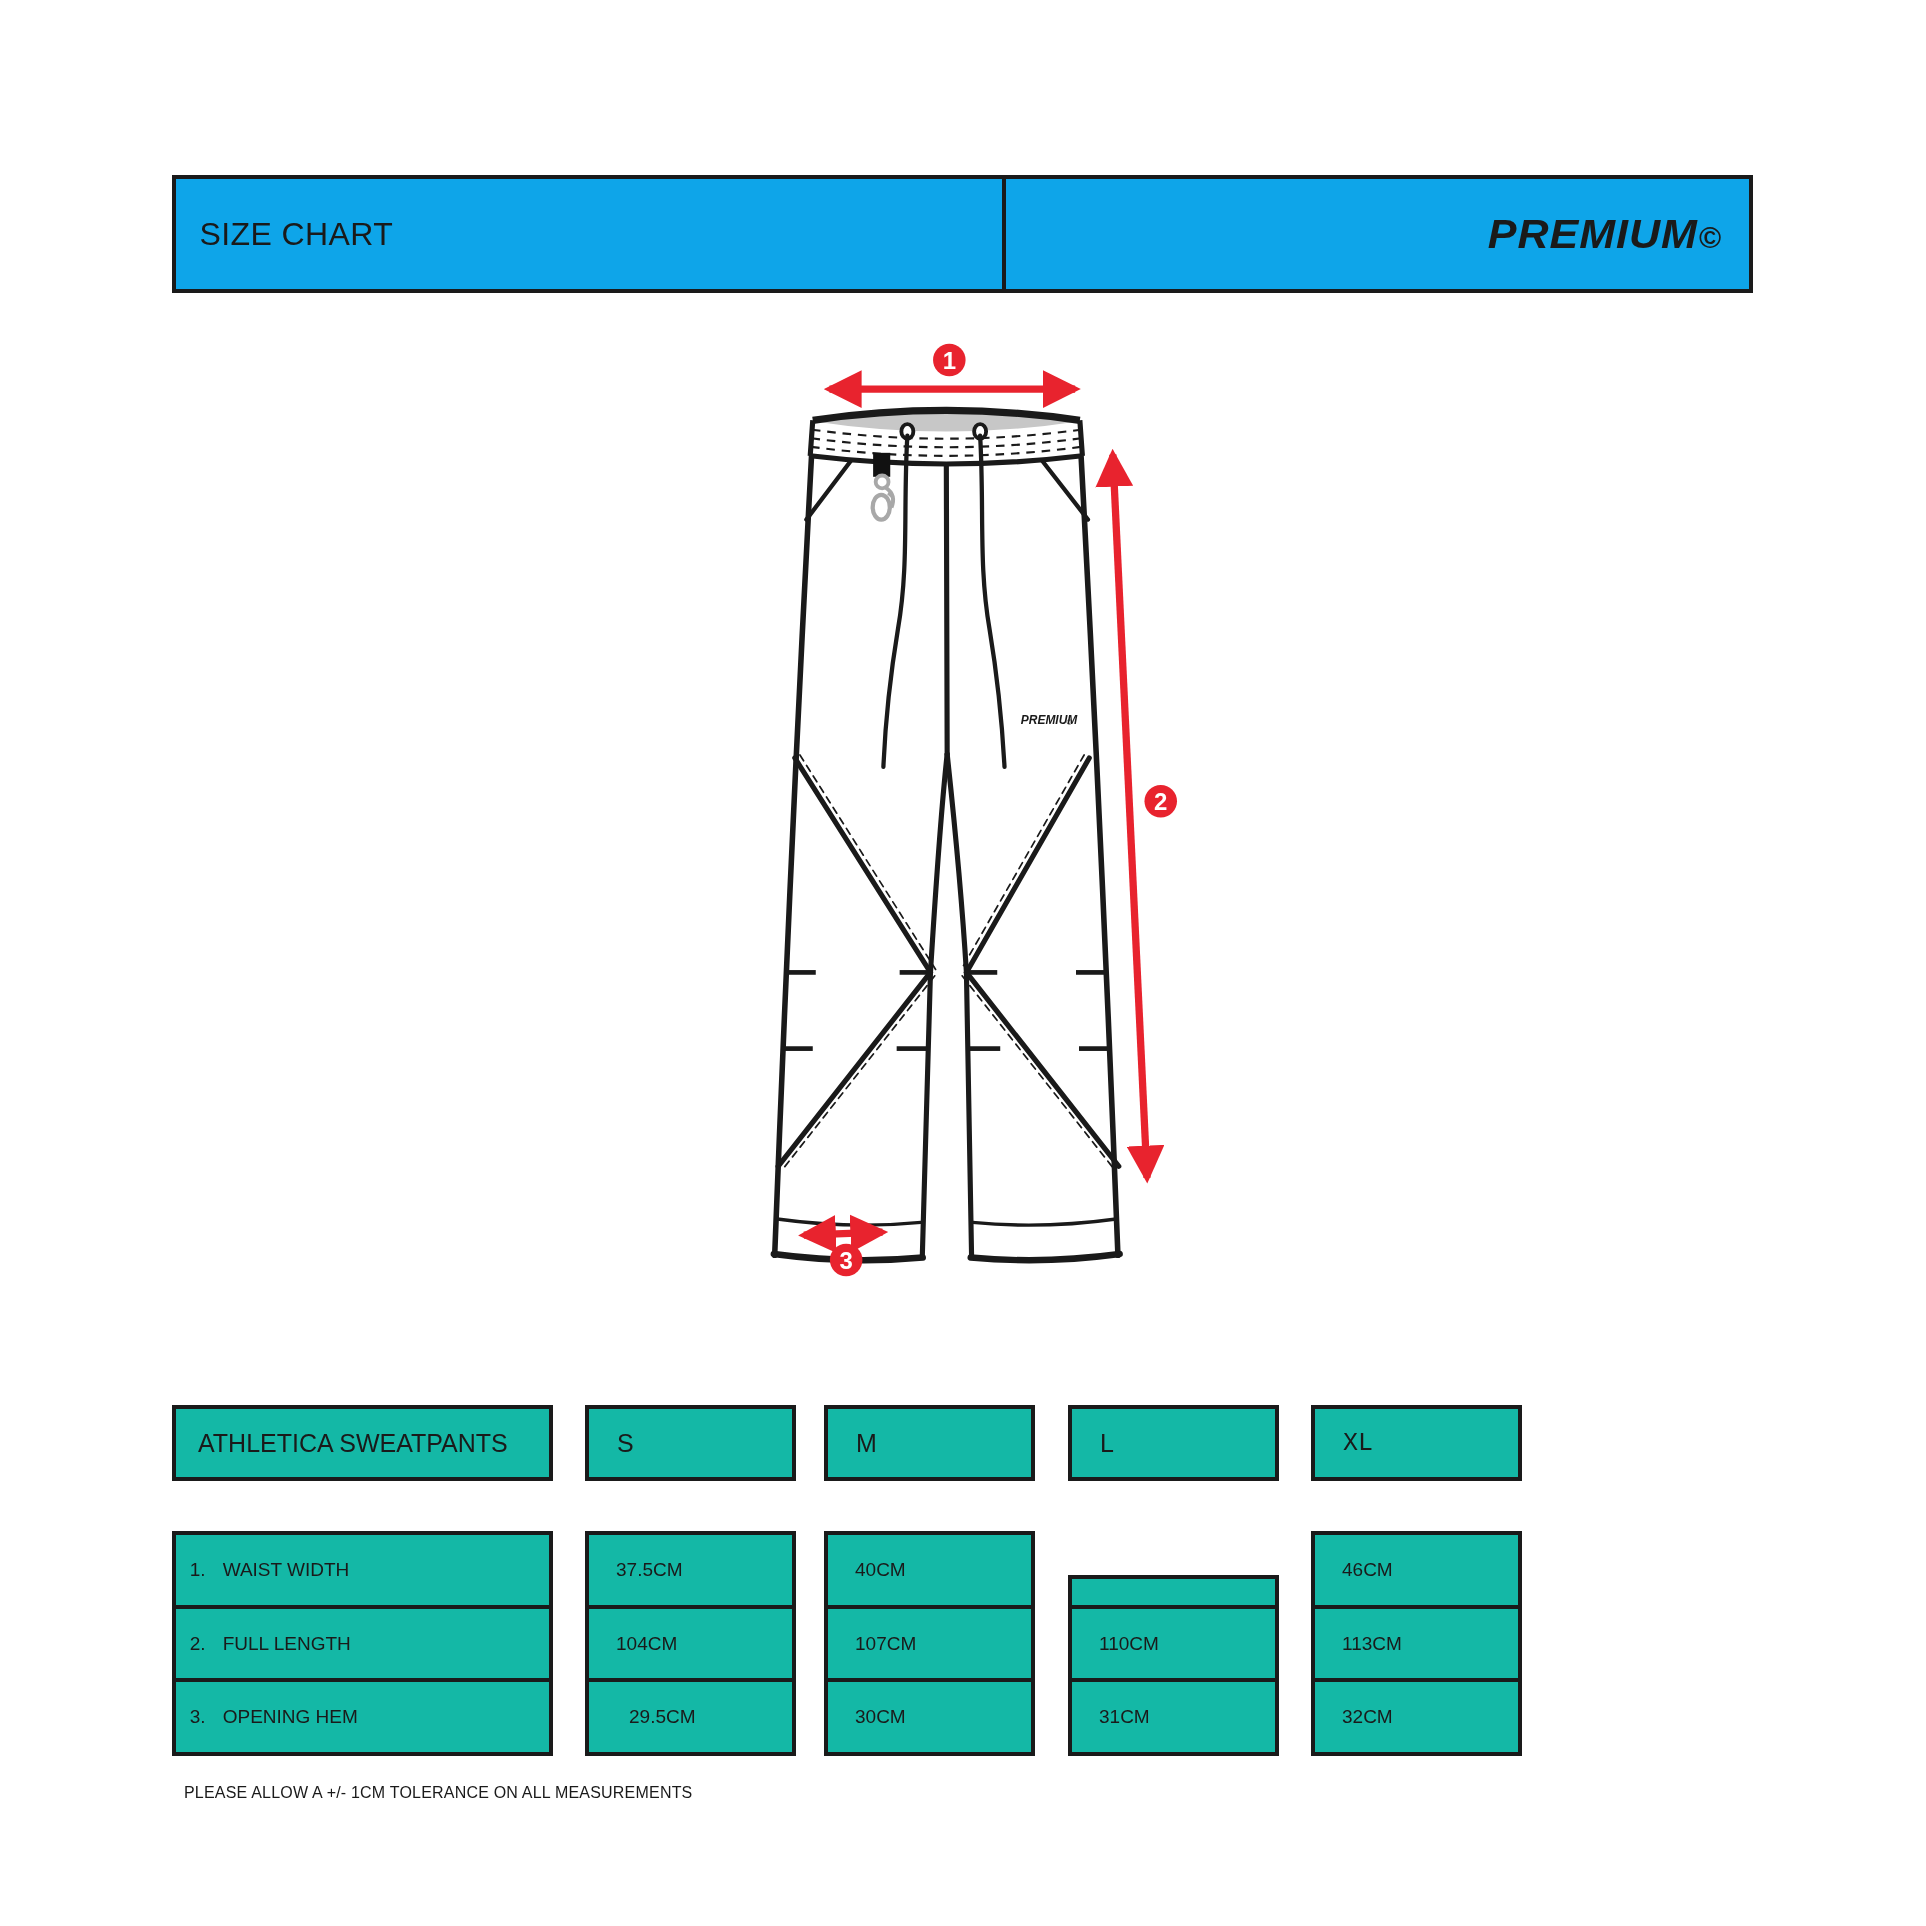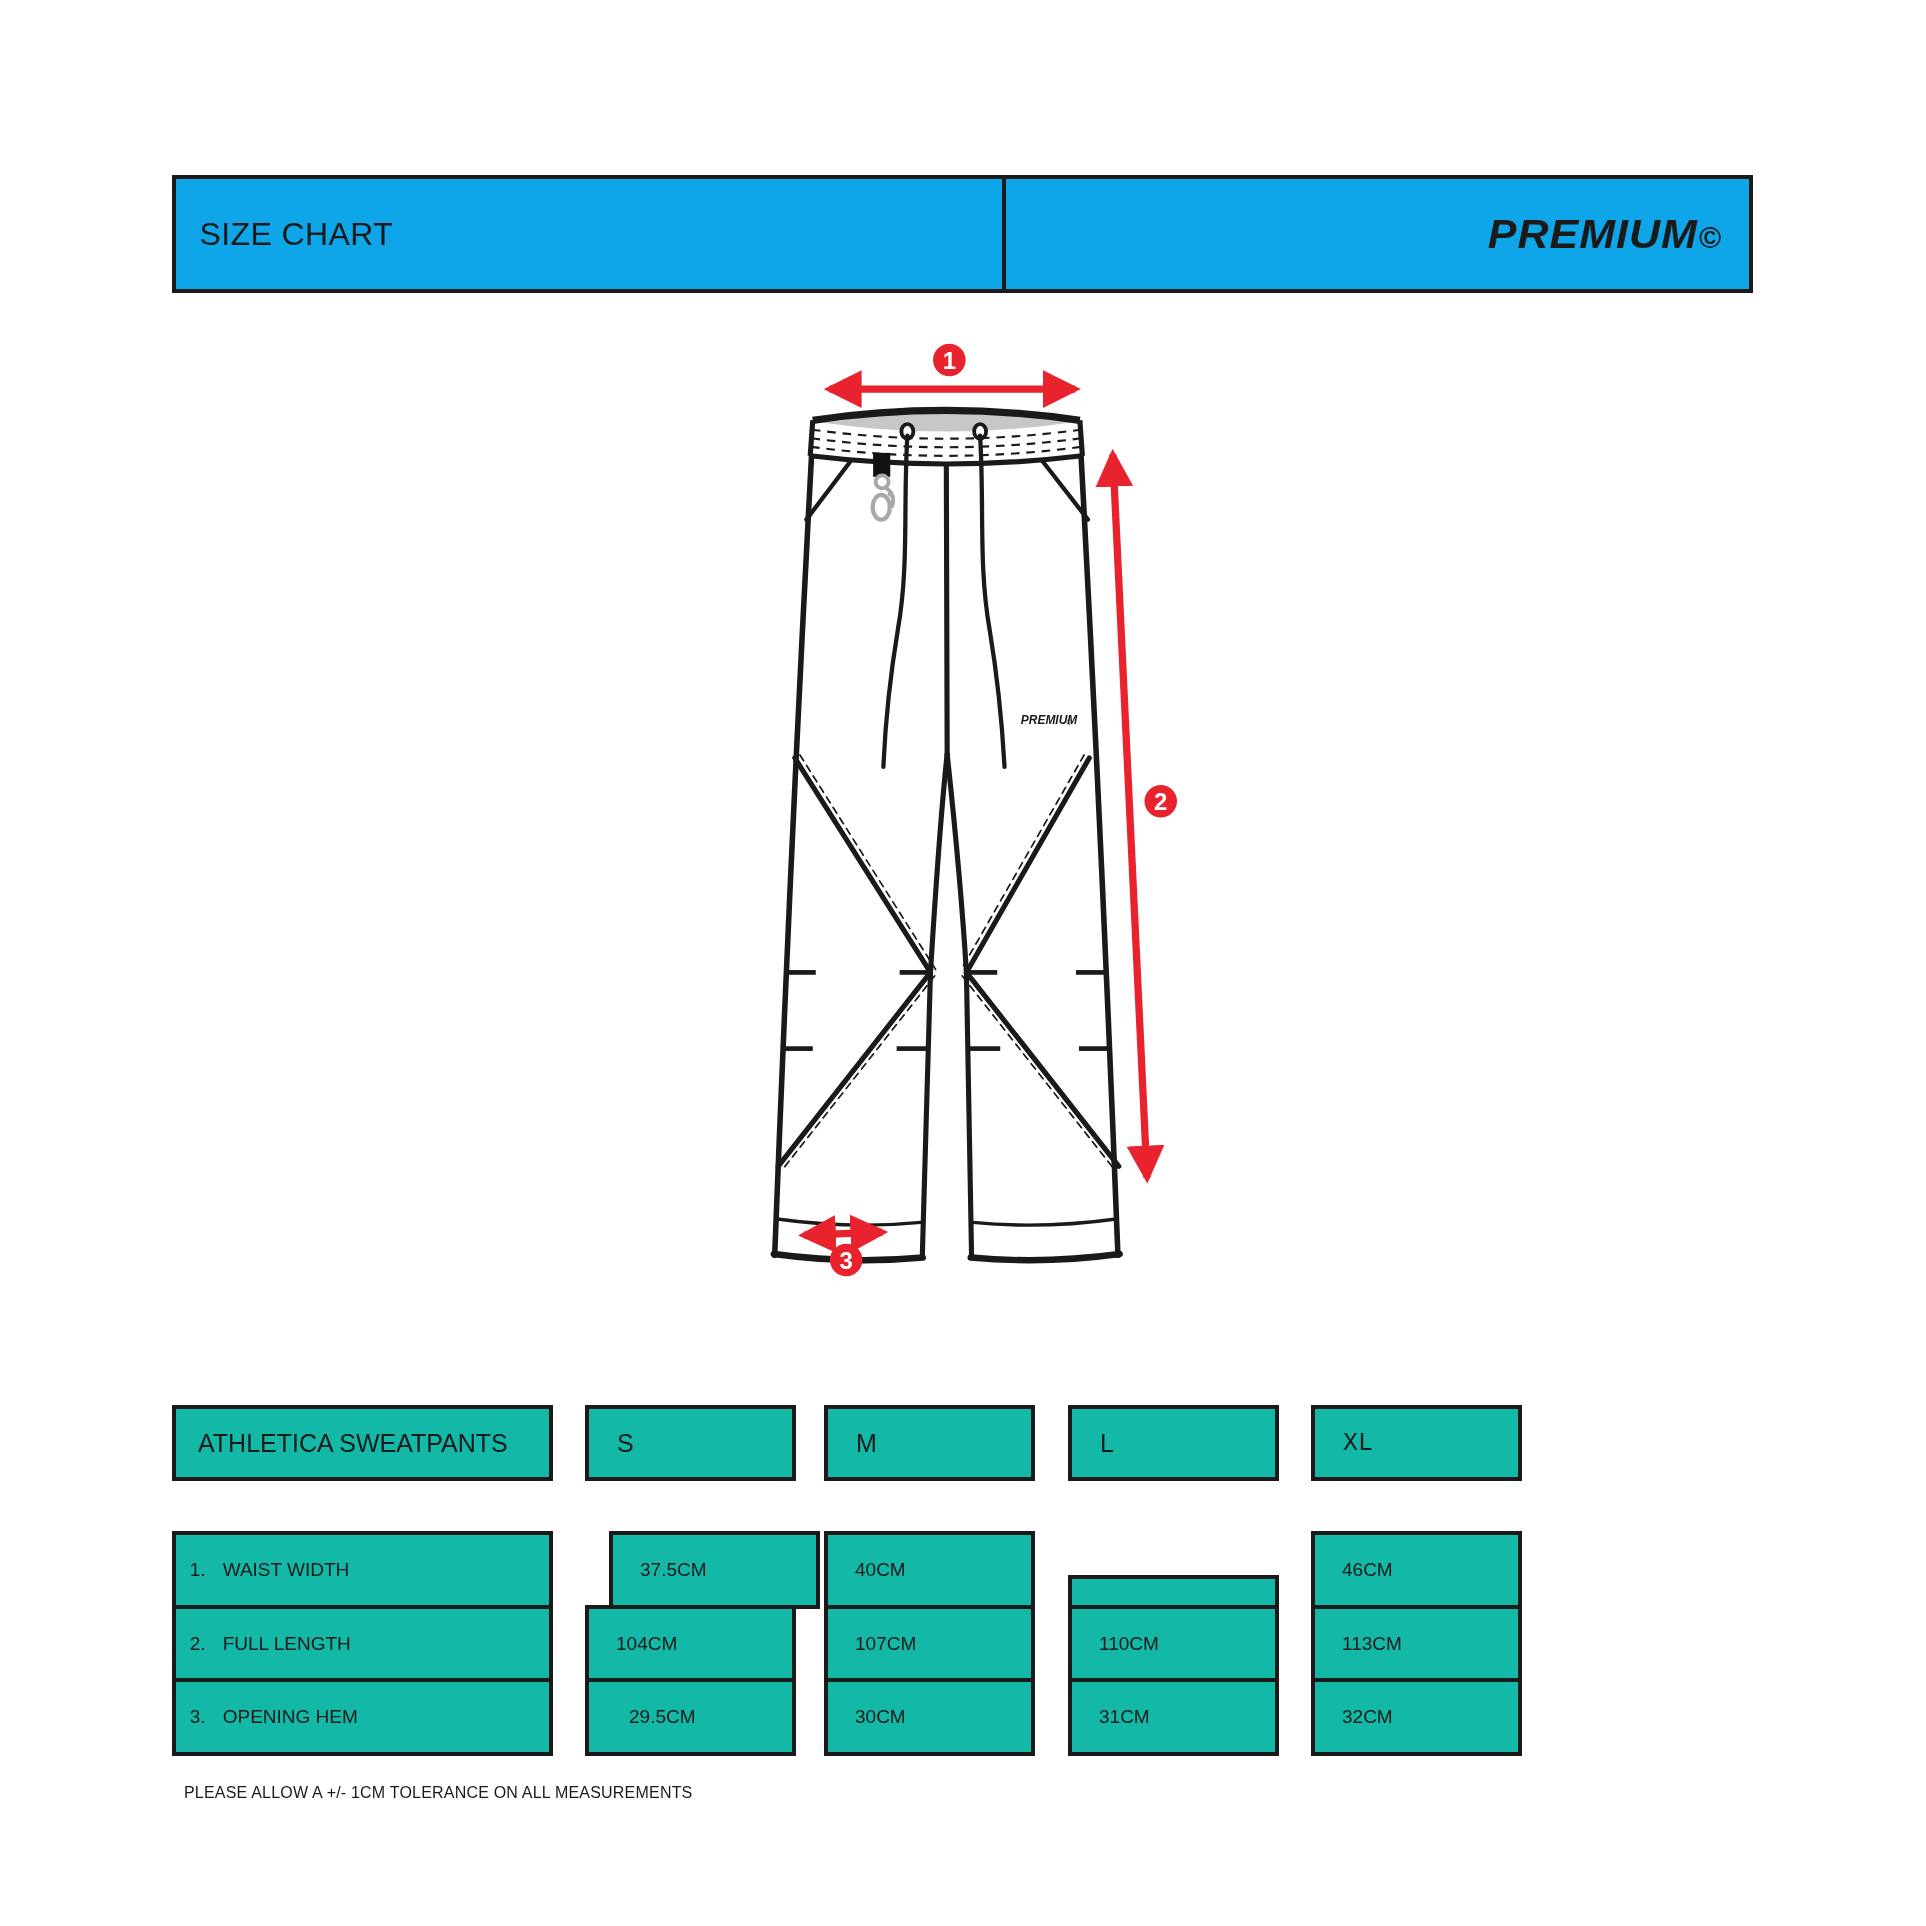--- a/index.html
+++ b/index.html
@@ -157,21 +157,21 @@
   <span>L</span>
 </div>
 <div class="abs box cell-size" style="left:1311px;font-family:Liberation Mono, monospace;">
   <span>XL</span>
 </div>
 
 <div class="abs box row-label" style="top:1531px;">
   <span class="num">1.</span>
   <span>WAIST WIDTH</span>
 </div>
-<div class="abs box cell-val" style="left:585px;top:1531px;margin-left:24px;">
+<div class="abs box cell-val" style="left:585px;top:1531px;">
     <span>37.5CM</span>
   </div>
 <div class="abs box cell-val" style="left:824px;top:1531px;">
     <span>40CM</span>
   </div>
 <div class="abs box cell-val" style="left:1068px;top:1531px;margin-top:44px;">
     <span>43CM</span>
   </div>
 <div class="abs box cell-val" style="left:1311px;top:1531px;">
     <span>46CM</span>

